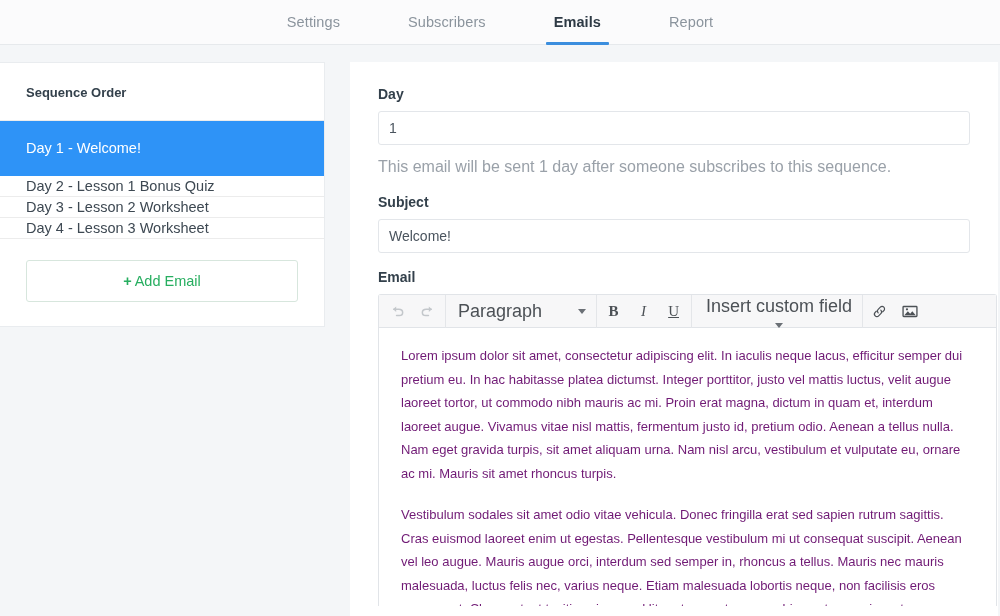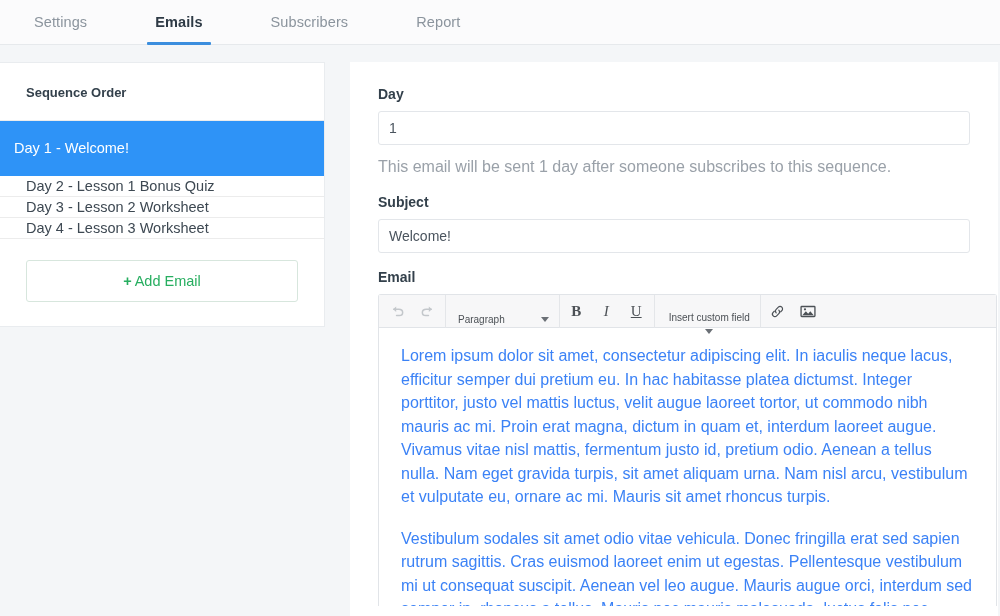--- a/index.html
+++ b/index.html
@@ -12,20 +12,21 @@
     -webkit-font-smoothing: antialiased;
   }
 
   
   .topnav {
     height: 45px;
     background: #fbfbfc;
     border-bottom: 1px solid #e6e9ec;
     display: flex;
     align-items: stretch;
+    justify-content: center;
     gap: 0px;
   }
   .tab {
     position: relative;
     display: flex;
     align-items: center;
     padding: 0 34px;
     font-size: 14.5px;
     color: #8b949d;
     cursor: pointer;
@@ -75,21 +76,21 @@
     font-size: 14.5px;
     color: #3d4852;
     border-bottom: 1px solid #ececec;
     cursor: pointer;
     white-space: nowrap;
   }
   .seq-item.selected {
     background: #2e93f7;
     color: #ffffff;
     border-bottom-color: #2e93f7;
-    padding: 19px 14px;
+    padding: 19px 26px;
   }
   .sidebar-footer {
     padding: 21px 26px 24px 26px;
   }
   .add-email-btn {
     display: block;
     width: 100%;
     padding: 12px 0;
     font-size: 14.5px;
     color: #27ae60;
@@ -166,22 +167,22 @@
     font-size: 14px;
     border-right: 1px solid transparent;
   }
   .tb-btn.muted { color: #c3c7cb; }
   .tb-sep { width: 1px; height: 33px; background: #e4e6e9; margin: 0 2px; }
   .tb-select {
     display: flex;
     align-items: center;
     gap: 36px;
     height: 31px;
-    padding: 16px 8px 0 10px;
-    font-size: 10px;
+    padding: 0 8px 0 10px;
+    font-size: 18px;
     color: #4c5156;
     cursor: pointer;
   }
   .tb-select.cf { gap: 6px; padding-left: 12px; flex-direction: column; }
   .caret {
     width: 0; height: 0;
     border-left: 4px solid transparent;
     border-right: 4px solid transparent;
     border-top: 5px solid #6b7076;
   }
@@ -189,37 +190,37 @@
   .tb-ital { font-style: italic; font-size: 15px; font-family: "Liberation Serif", serif; }
   .tb-und  { text-decoration: underline; font-size: 15px; font-family: "Liberation Serif", serif; }
 
   .editor-body {
     padding: 16px 22px 0 22px;
     height: 278px;
     overflow: hidden;
   }
   .editor-body p {
     margin: 0 0 18px 0;
-    font-size: 16px;
+    font-size: 13px;
     line-height: 23.5px;
-    color: #3b82f6;
+    color: #701a75;
   }
 </style>
 </head>
 <body>
 
 <div class="topnav">
   <div class="tab">
     <span>Settings</span>
   </div>
+  <div class="tab">
+    <span>Subscribers</span>
+  </div>
   <div class="tab active">
     <span>Emails</span>
-  </div>
-  <div class="tab">
-    <span>Subscribers</span>
   </div>
   <div class="tab">
     <span>Report</span>
   </div>
 </div>
 
 <div class="workspace">
 
   <div class="sidebar">
     <div class="sidebar-header">Sequence Order</div>

